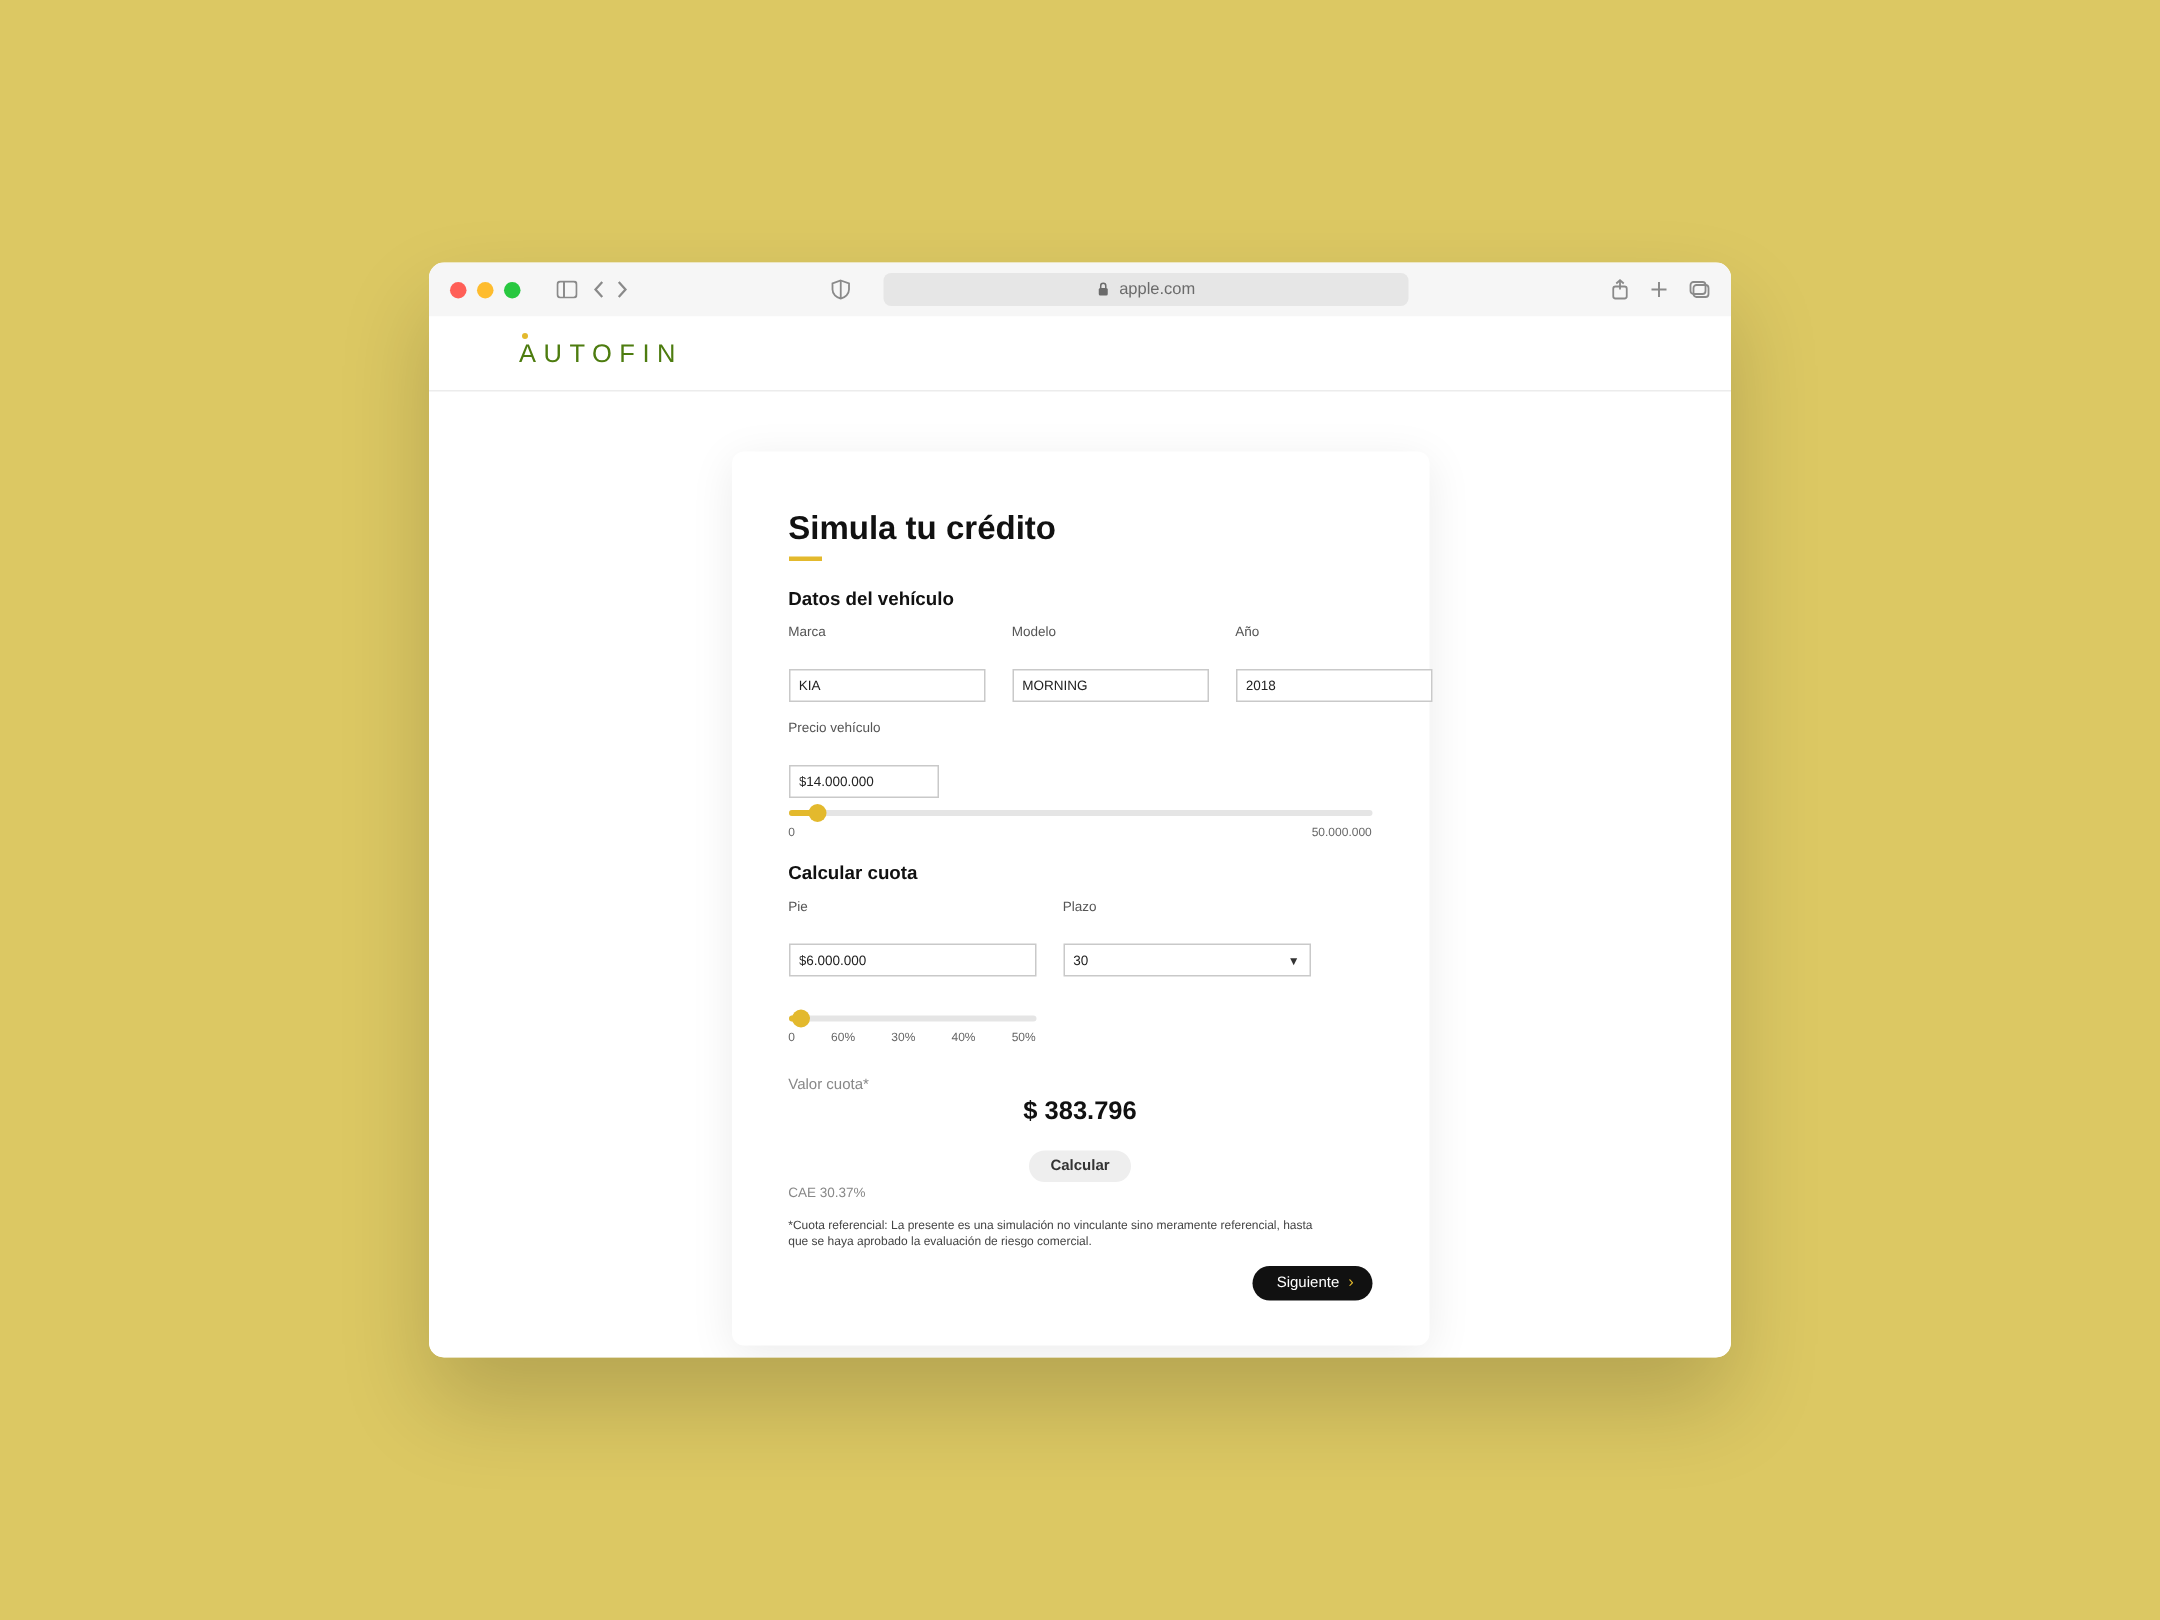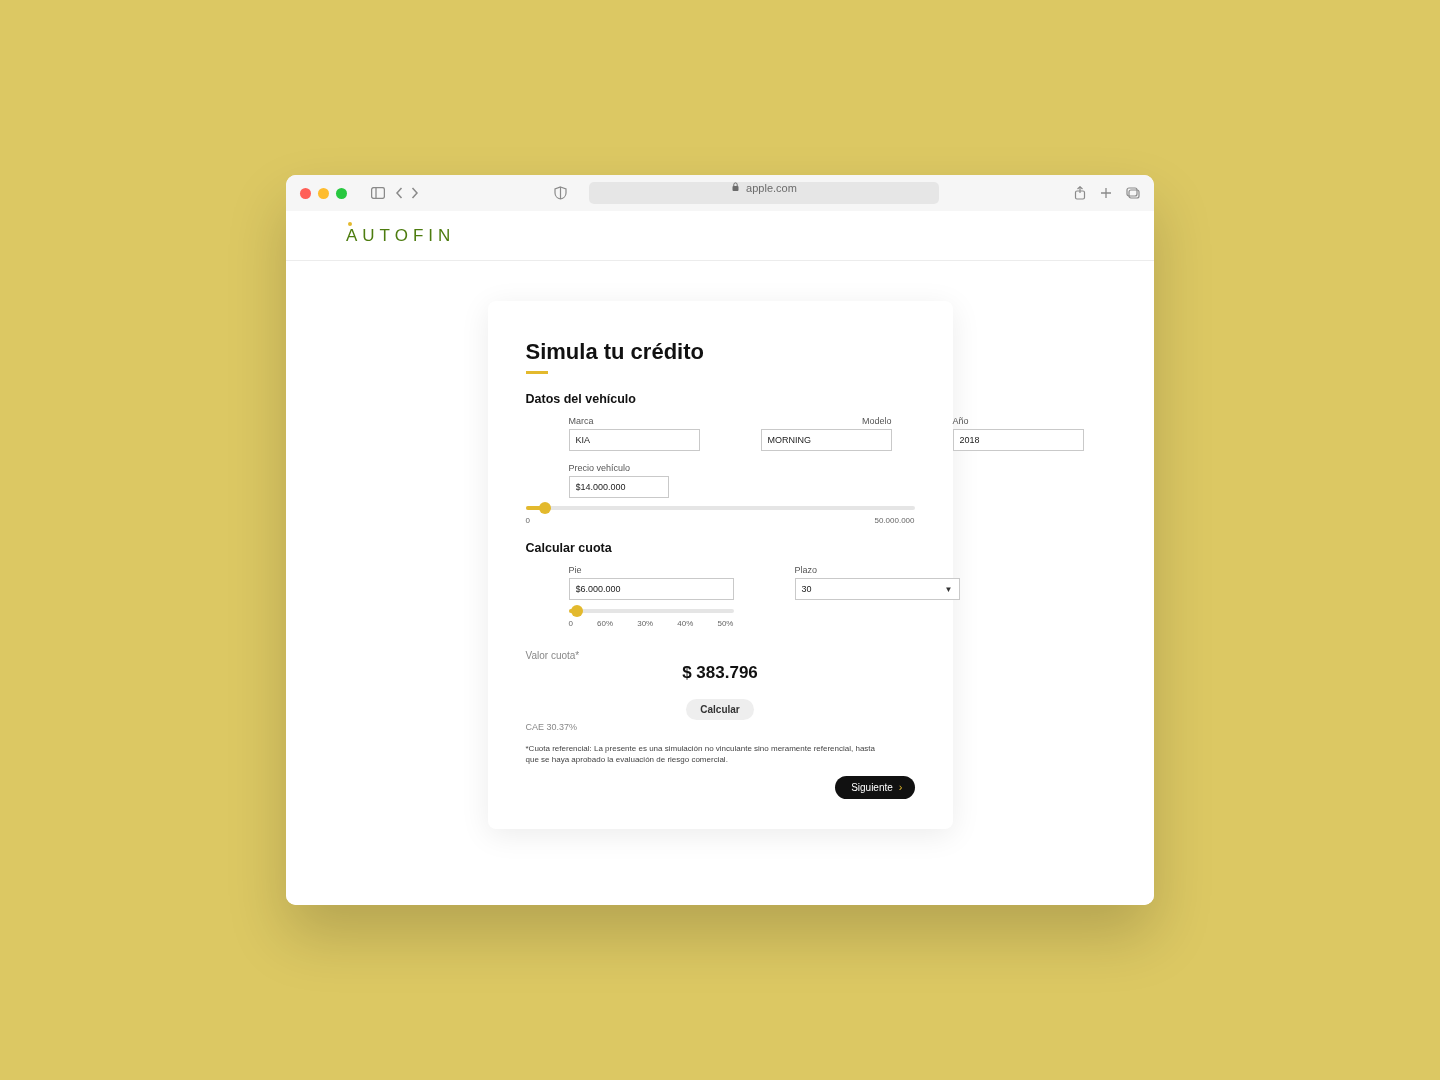--- a/index.html
+++ b/index.html
@@ -42,21 +42,21 @@
   .nav-arrows { display: flex; gap: 6px; }
   .shield { margin-left: auto; margin-right: 10px; }
 
   .addr {
     flex: 0 0 auto;
     width: 350px;
     height: 22px;
     background: #e6e6e6;
     border-radius: 5px;
     display: flex;
-    align-items: flex-start;
+    align-items: center;
     justify-content: center;
     gap: 6px;
     color: #6b6b6b;
     font-size: 11px;
   }
   .chrome-right { margin-left: auto; display: flex; align-items: center; gap: 14px; }
 
   
   .page {
     flex: 1;
@@ -108,38 +108,38 @@
   }
 
   .section-title {
     font-size: 12.5px;
     font-weight: 800;
     color: #111;
     margin-bottom: 10px;
   }
 
   .row { display: flex; gap: 18px; }
-  .field { display: flex; flex-direction: column; gap: 3px; margin-left: 43px; }
+  .field { display: flex; flex-direction: column; gap: 20px; }
   .field label {
     font-size: 9px;
     color: #555;
   }
   .field input, .field .select {
     height: 22px;
     border: 1px solid #c9c9c9;
     background: #fff;
     font-size: 9px;
     padding: 0 6px;
     color: #222;
     outline: none;
   }
   .field .select { display: flex; align-items: center; justify-content: space-between; cursor: pointer; }
 
   .f-marca { flex: 0 0 100px; }
-  .f-modelo { flex: 0 0 100px; align-items: flex-end; }
+  .f-modelo { flex: 0 0 100px; }
   .f-ano { flex: 0 0 100px; }
 
   .f-precio { width: 100px; margin-top: 12px; }
   .slider-wrap { margin-top: 8px; }
   .slider-track {
     position: relative;
     height: 4px;
     background: #e5e5e5;
     border-radius: 2px;
   }

